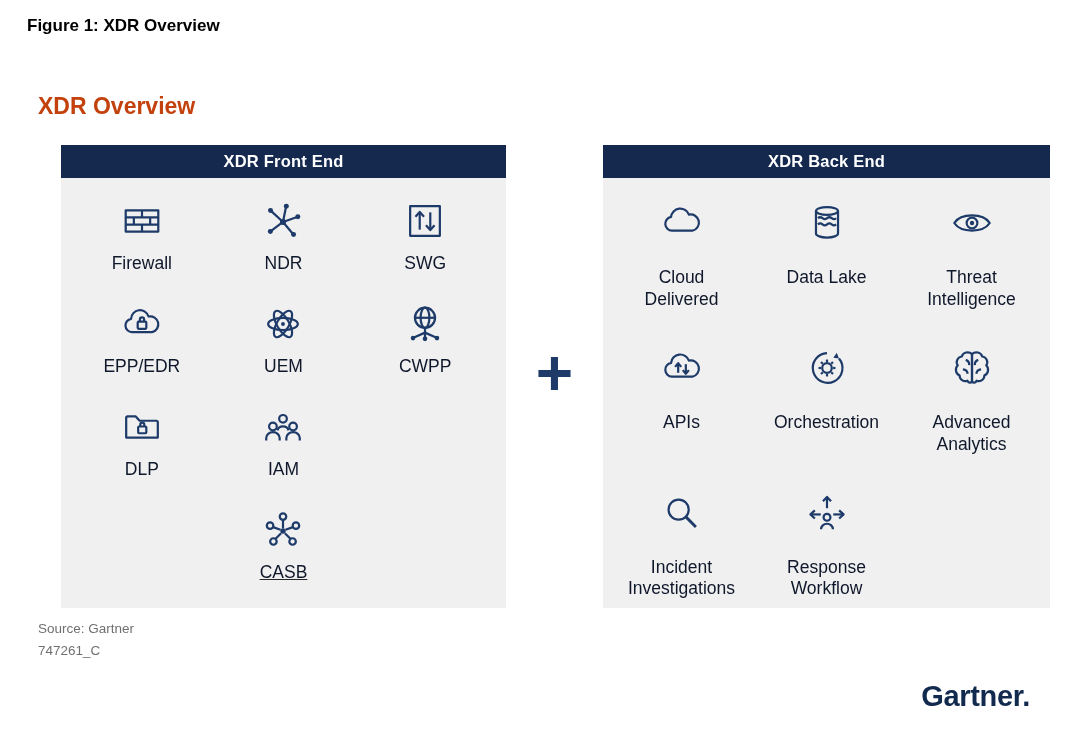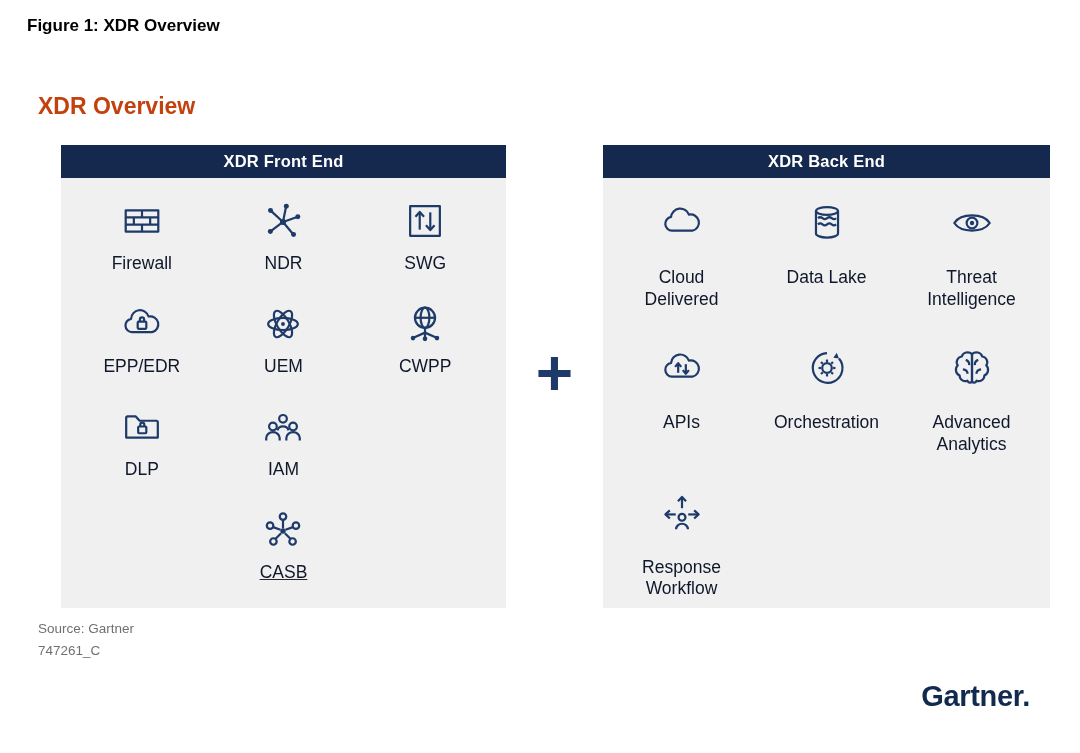--- a/index.html
+++ b/index.html
@@ -261,20 +261,29 @@
               <path d="M24,9.5 C27.5,6.2 33.5,7.6 34.6,12 C39.2,12.6 41.4,17.8 38.8,21.2 C42.2,24.4 41,30.2 37,31.6 C37,36 32.6,38.9 28.8,37.3 C27.4,40.3 24,39.9 24,36.8 Z"></path>
               <path d="M17.5,15.5 q4,1.5 3.5,5.5"></path>
               <path d="M30.5,15.5 q-4,1.5 -3.5,5.5"></path>
               <path d="M14.5,25.5 q4.5,0.5 5,4.5"></path>
               <path d="M33.5,25.5 q-4.5,0.5 -5,4.5"></path>
             </svg>
         </span>
         <span class="label">Advanced Analytics</span>
       </div>
 
+      <div class="cell">
+        <span class="icon">
+          <svg class="ic" width="46" height="46" viewBox="0 0 48 48">
+              <circle cx="20.5" cy="20.5" r="10.5"></circle>
+              <line x1="28.3" y1="28.3" x2="38.5" y2="38.5" stroke-width="3"></line>
+            </svg>
+        </span>
+        <span class="label">Incident Investigations</span>
+      </div>
 
       <div class="cell">
         <span class="icon">
           <svg class="ic" width="46" height="46" viewBox="0 0 48 48">
               <line x1="24" y1="19" x2="24" y2="8"></line>
               <polyline points="19.8,11.8 24,7.2 28.2,11.8"></polyline>
               <line x1="17.5" y1="25.5" x2="7.5" y2="25.5"></line>
               <polyline points="11.3,21.3 6.7,25.5 11.3,29.7"></polyline>
               <line x1="30.5" y1="25.5" x2="40.5" y2="25.5"></line>
               <polyline points="36.7,21.3 41.3,25.5 36.7,29.7"></polyline>

